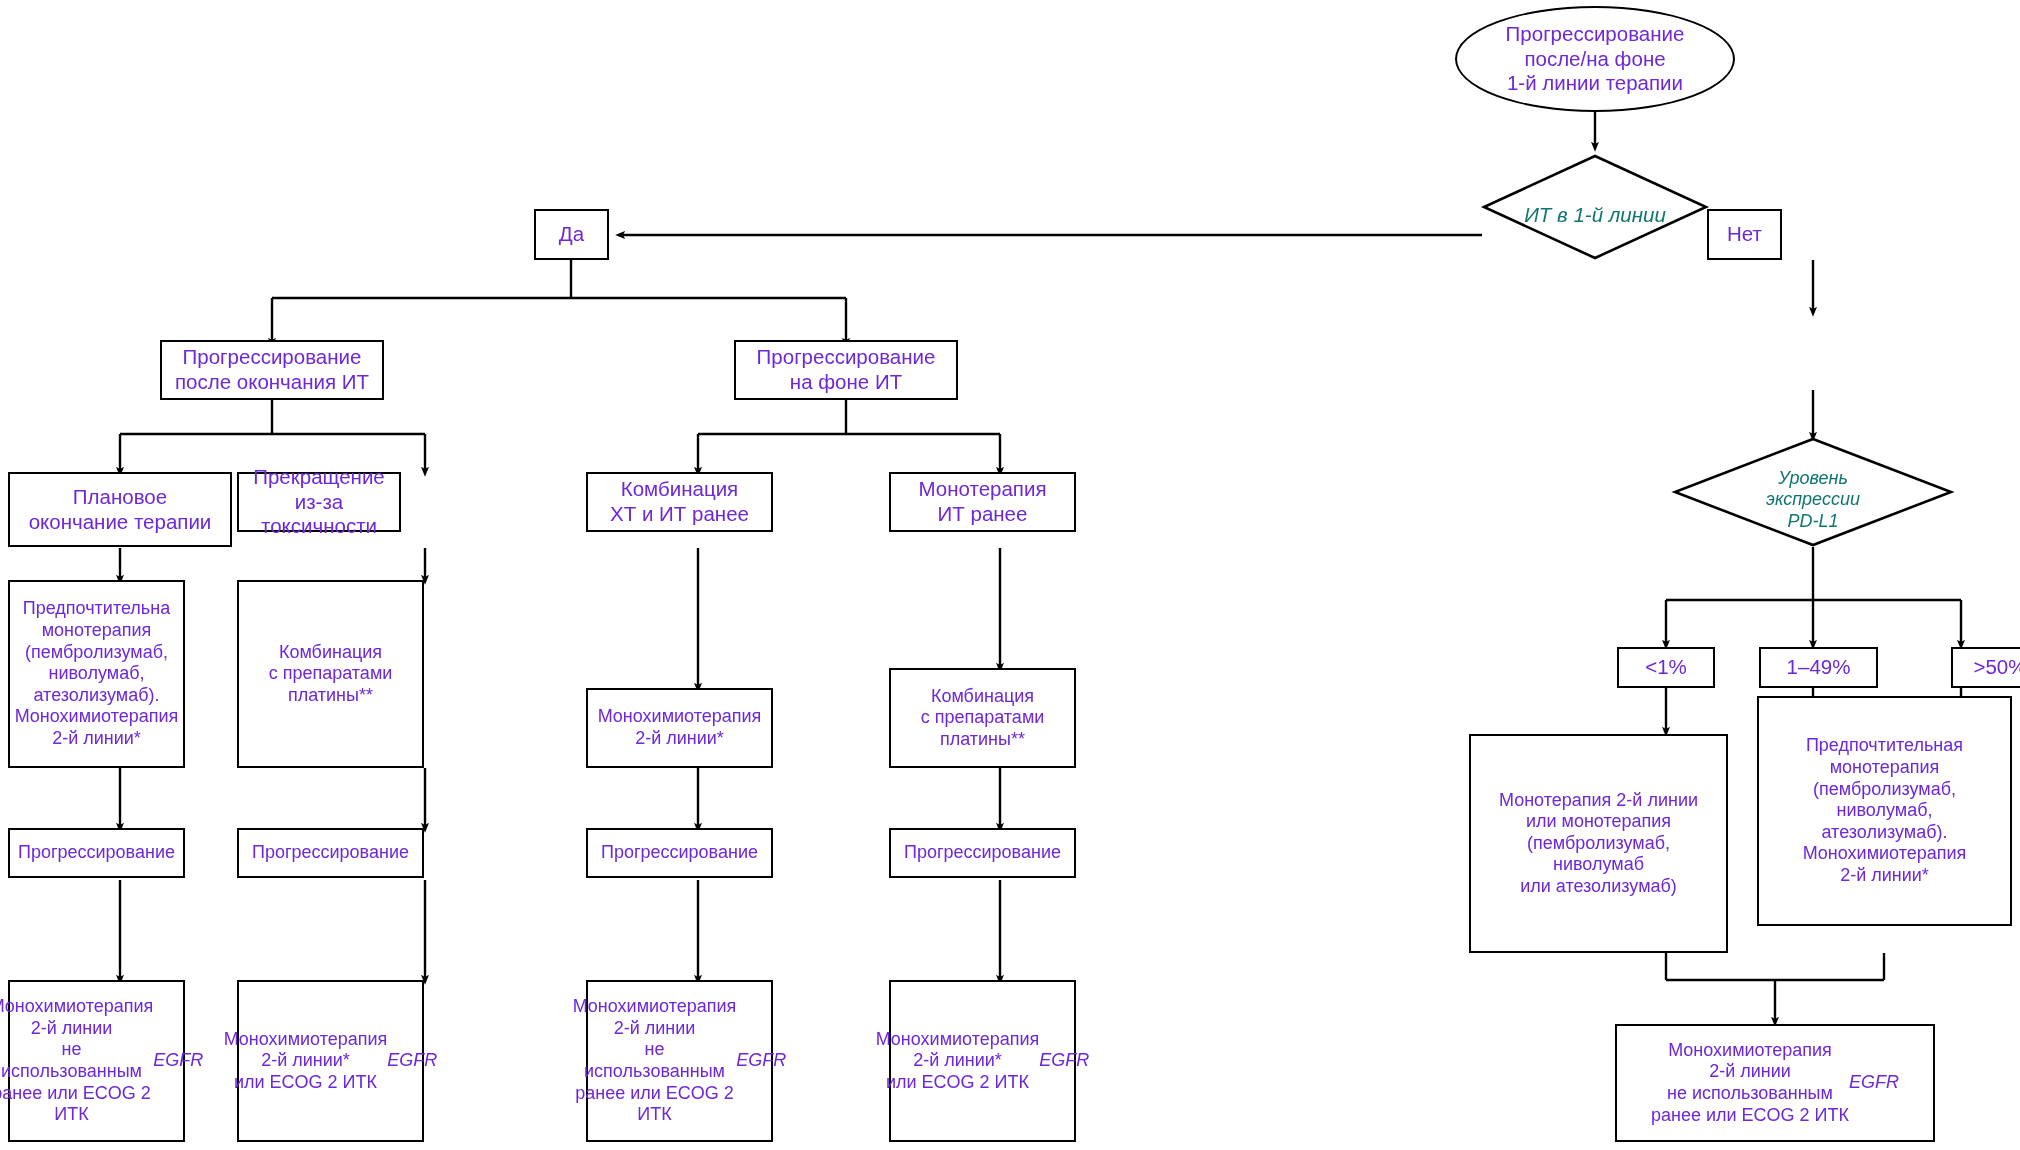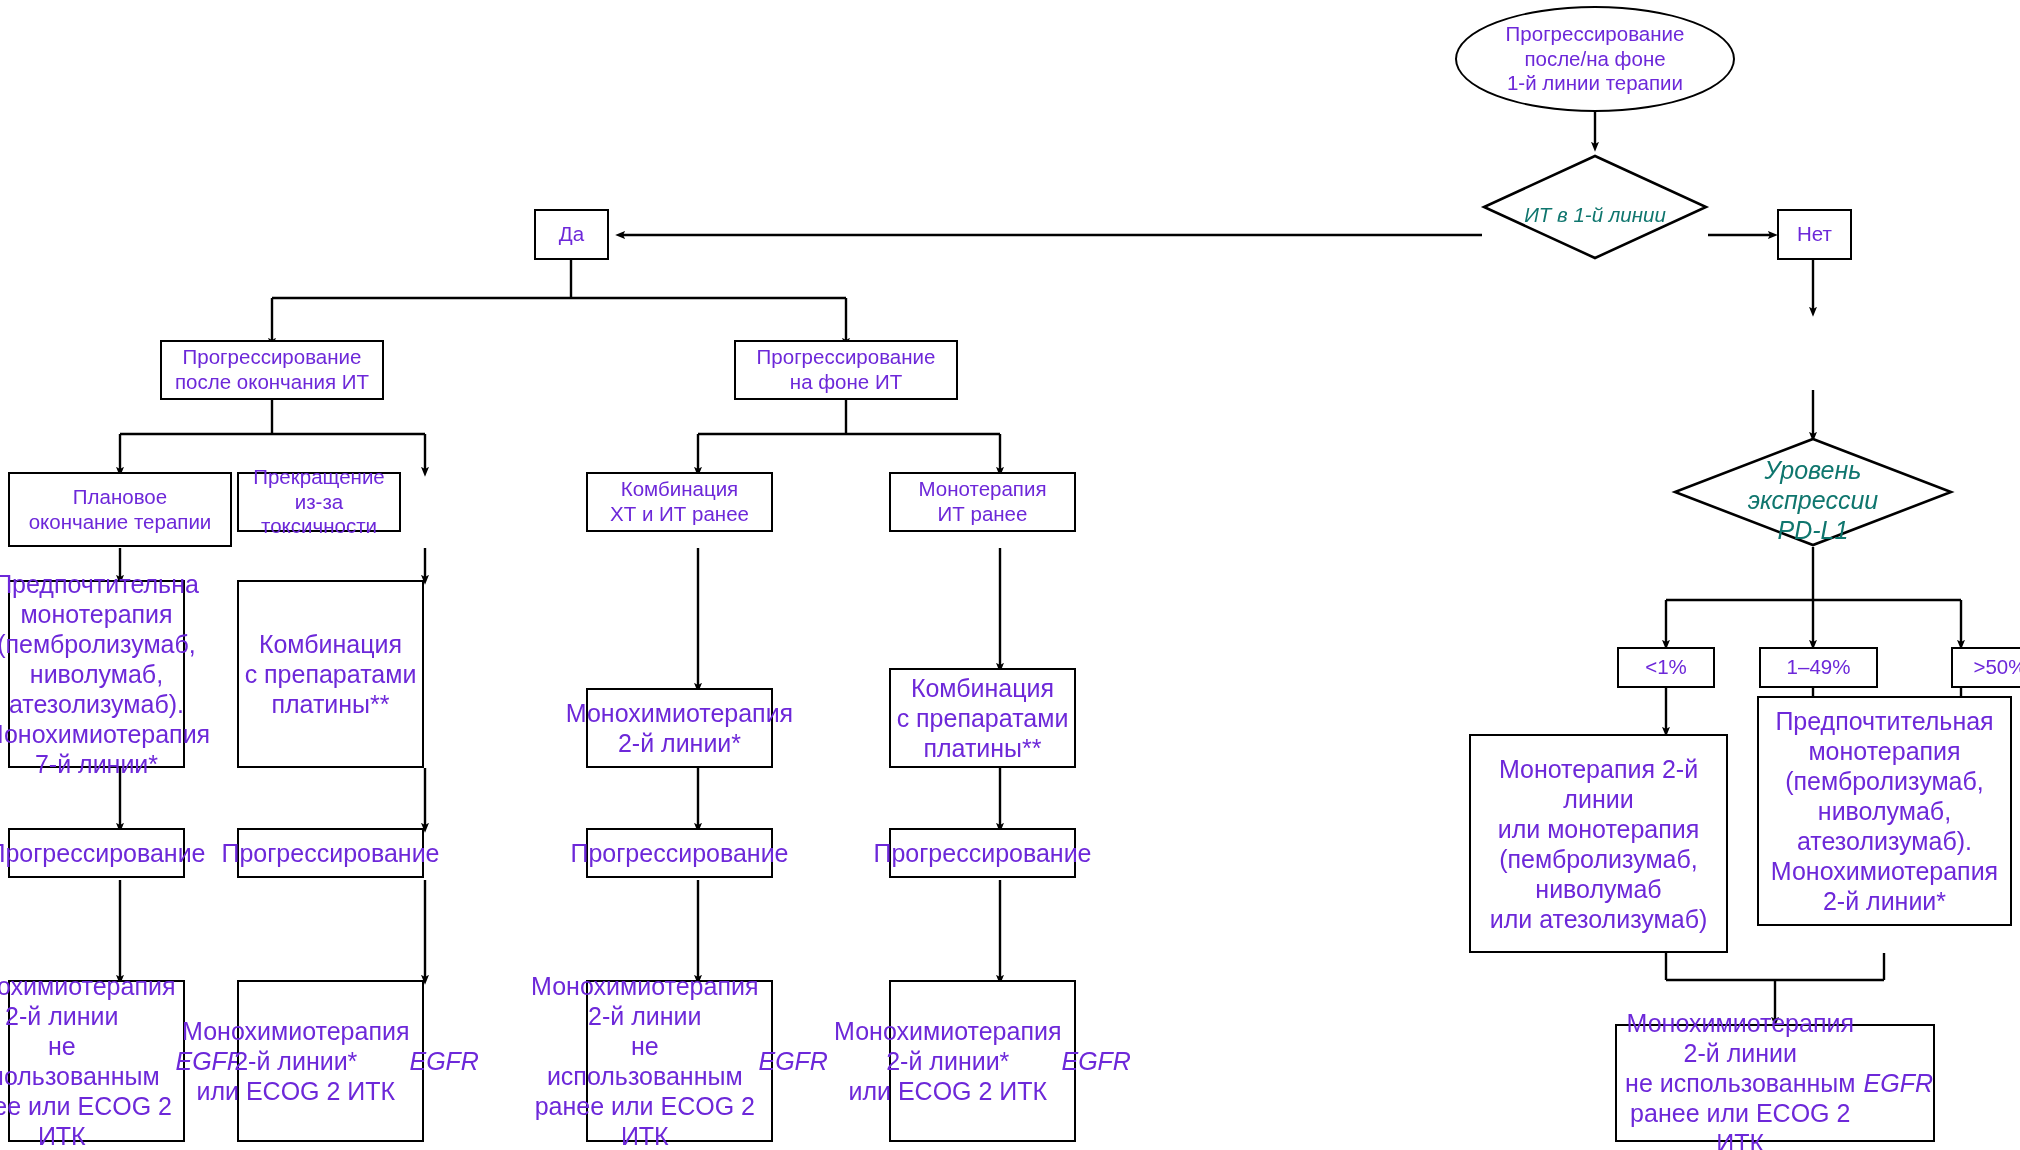--- a/index.html
+++ b/index.html
@@ -52,21 +52,21 @@
     width: 100%; height: 100%;
     display: flex;
     align-items: center;
     justify-content: center;
     text-align: center;
     white-space: pre-line;
     line-height: 1.20;
     color: #0f766e;
     font-style: italic;
   }
-  .fs19 { font-size: 25px; }
+  .fs19 { font-size: 18px; }
   .fs20 { font-size: 20.5px; }
   .ital { font-style: italic; }
 
   
   #edges {
     position: absolute;
     left: 0; top: 0;
     width: 2020px;
     height: 1150px;
     pointer-events: none;
@@ -149,38 +149,38 @@
 
   <div class="diamond-wrap" style="left:1482px; top:154px; width:226px; height:106px;">
     <svg viewBox="0 0 226 106" preserveAspectRatio="none">
       <polygon points="113,2 224,53 113,104 2,53" fill="#fff" stroke="#000" stroke-width="2.6" vector-effect="non-scaling-stroke"></polygon>
     </svg>
     <div class="diamond-label fs20">ИТ в 1-й линии</div>
   </div>
 
   <div class="node box fs20" style="left:534px; top:209px; width:75px; height:51px;">Да</div>
 
-  <div class="node box fs20" style="left:1777px; top:209px; width:75px; height:51px;">Нет</div>
+  <div class="node box fs20" style="left:1707px; top:209px; width:75px; height:51px;">Нет</div>
 
   <div class="node box fs20" style="left:160px; top:340px; width:224px; height:60px;">Прогрессирование
 после окончания ИТ</div>
 
   <div class="node box fs20" style="left:734px; top:340px; width:224px; height:60px;">Прогрессирование
 на фоне ИТ</div>
 
   <div class="node box fs20" style="left:8px; top:472px; width:224px; height:75px;">Плановое
 окончание терапии</div>
 
   <div class="node box fs19" style="left:8px; top:580px; width:177px; height:188px;">Предпочтительна
 монотерапия
 (пембролизумаб,
 ниволумаб,
 атезолизумаб).
 Монохимиотерапия
-7-й линии*</div>
+2-й линии*</div>
 
   <div class="node box fs19" style="left:8px; top:828px; width:177px; height:50px;">Прогрессирование</div>
 
   <div class="node box fs19" style="left:8px; top:980px; width:177px; height:162px;">
     <span>Монохимиотерапия
 2-й линии
 не использованным
 ранее или ECOG 2
 ИТК </span><span class="ital">EGFR</span>
   </div>

